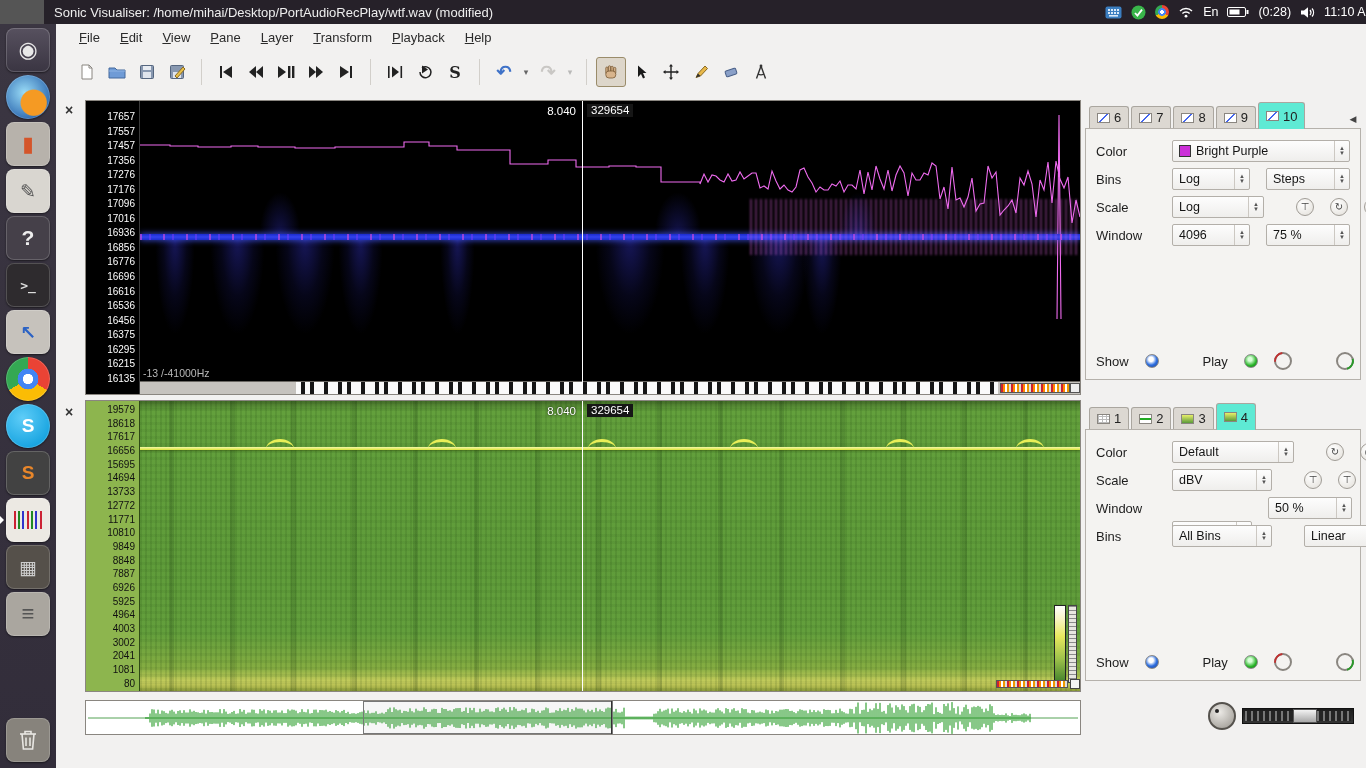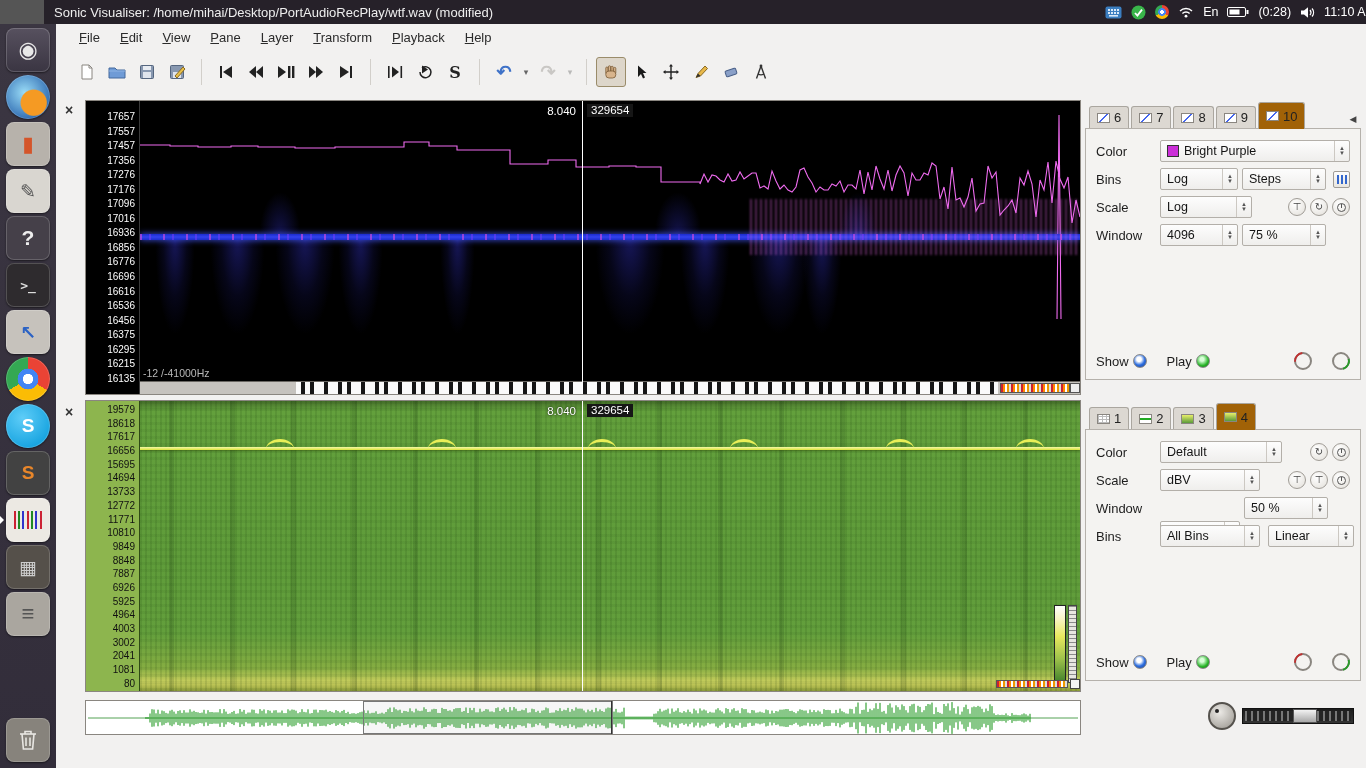--- a/index.html
+++ b/index.html
@@ -127,32 +127,32 @@
   .cmap2 { position:absolute; left:856px; bottom:3px; width:72px; height:8px; border:1px solid #555; z-index:3;
     background:repeating-linear-gradient(90deg,#c23 0 2px,#f80 2px 4px,#fff 4px 6px,#e90 6px 8px,#ddd 8px 10px); }
   .endbox2 { position:absolute; left:930px; bottom:2px; width:10px; height:10px; background:#f4f4f4; border:1px solid #444; z-index:3; }
 
   
   .propstack { position:absolute; width:276px; }
   .tabrow { display:flex; align-items:flex-end; height:28px; padding-left:4px; position:relative; z-index:2; }
   .tabs { display:flex; align-items:flex-end; gap:2px; }
   .tab { height:22px; margin-bottom:0; padding:0 7px; display:flex; align-items:center; gap:4px;
          background:#dcd8d2; border:1px solid #aaa69f; border-bottom:none; border-radius:3px 3px 0 0; font-size:13px; color:#222; }
-  .tab.active { height:27px; background:#a16207; margin-bottom:-1px; }
+  .tab.active { height:27px; background:#5eead4; margin-bottom:-1px; }
   .tab-icon { width:13px; height:10px; border:1px solid #8a8680; background:#fff; }
   .tab[data-cls="chart"] .tab-icon { background:linear-gradient(135deg,transparent 44%,#46e 44% 56%,transparent 56%),#fff; }
   .tab[data-cls="table"] .tab-icon { background:repeating-linear-gradient(90deg,#bbb 0 1px,transparent 1px 4px),
       repeating-linear-gradient(0deg,#bbb 0 1px,transparent 1px 3px),#fff; }
   .tab[data-cls="wave"] .tab-icon { background:linear-gradient(transparent 40%,#2a2 40% 60%,transparent 60%),#fff; }
   .tab[data-cls="spect"] .tab-icon { background:linear-gradient(#e8ef6a,#5a9a3a); }
   .tabscroll { margin-left:auto; width:16px; height:18px; border:none; background:transparent; color:#444;
                font-size:9px; padding:0; }
   .propbox { position:absolute; left:0; right:0; top:28px; height:252px; background:#f4f3f1;
              border:1px solid #b5b1ab; padding-top:8px; }
-  .prow { display:flex; align-items:center; height:28px; padding:0 10px; gap:4px; }
+  .prow { display:flex; align-items:center; height:28px; padding:0 10px; gap:16px; }
   .plabel { width:60px; flex:none; font-size:13px; color:#1d1d1d; }
   .combo { height:22px; border:1px solid #b3afa9; background:linear-gradient(#fdfdfd,#efeeec); border-radius:2px;
            display:flex; align-items:center; padding-left:6px; position:relative; min-width:0; }
   .combo-text { font-size:12.5px; color:#141414; white-space:nowrap; overflow:hidden; }
   .spin { margin-left:auto; height:100%; width:15px; border-left:1px solid #ccc8c2; display:flex; flex-direction:column;
           align-items:center; justify-content:center; flex:none; }
   .spin i { font-style:normal; font-size:6px; line-height:5px; color:#555; }
   .grow { flex:1; }
   .w78 { flex:0 0 78px; } .w84 { flex:0 0 84px; } .w92 { flex:0 0 92px; } .w100 { flex:0 0 100px; }
   .w122 { flex:0 0 122px; } .w80 { flex:0 0 80px;margin-top:48px; } .w86 { flex:0 0 86px; }
@@ -518,21 +518,21 @@
             <div class="smg" style="left: 662px; width: 40px;"></div>
             <div class="smg up" style="left: 120px; width: 40px;"></div>
             <div class="smg up" style="left: 515px; width: 46px;"></div>
             <div class="smg up" style="left: 700px; width: 36px;"></div>
           </div>
         <div class="blueband"></div>
         <div class="pinkfuzz"></div>
         <div class="cursor" style="left:442px"></div>
         <div class="cursor-time">8.040</div>
         <div class="cursor-frame">329654</div>
-        <div class="corner-label">-12 /-41000Hz</div>
+        <div class="corner-label">-13 /-41000Hz</div>
         <div class="strip">
           <div class="strip-piano"></div>
           <div class="strip-colormap"></div>
           <div class="strip-endbox"></div>
         </div>
       </div>
     </div>
 
     <div class="propstack" style="left:1029px;top:76px">
       <div class="tabrow">

